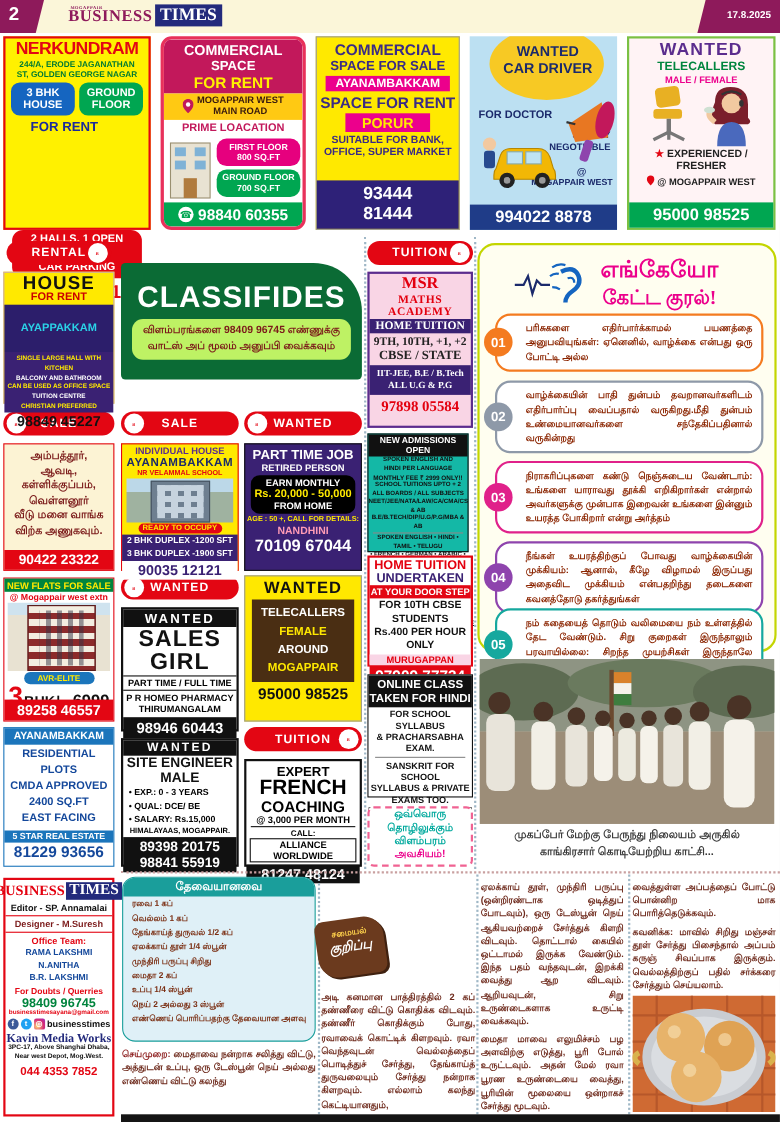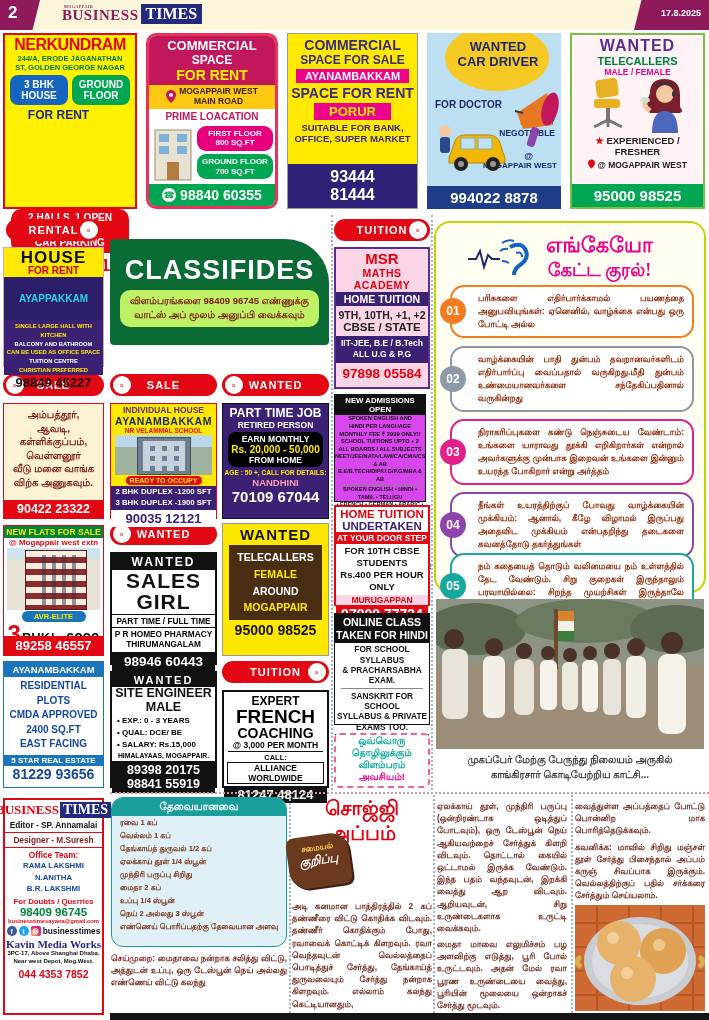--- a/index.html
+++ b/index.html
@@ -148,30 +148,30 @@
   
   .fr{left:222px;top:690px;width:107px;height:98px;}
   .fr .l1{font-size:12px;font-weight:900;margin-top:2px;}
   .fr .l2{font-size:19px;font-weight:900;line-height:.95;}
   .fr .l3{font-size:14px;font-weight:900;line-height:1;}
   .fr .l4{font-size:8.5px;font-weight:900;border-bottom:1px solid #111;padding-bottom:1px;margin:0 4px;}
   .fr .c{font-size:7.5px;font-weight:900;margin-top:1px;}
   .fr .co{font-size:8.5px;font-weight:900;border:1px solid #111;margin:0 3px;}
   .fr .ph{background:#111;font-size:13px;padding:1px 0;margin-top:2px;}
   
-  .msr{left:334px;top:247px;width:96px;height:142px;background:#F9D5E5;border:2px solid #5B2D8E;box-sizing:border-box;}
+  .msr{left:334px;top:247px;width:96px;height:142px;background:#F9D5E5;border:2px solid #5B2D8E;box-sizing:border-box;font-family:Liberation Serif, serif;}
   .msr .t1{color:#E3000F;font-size:15px;font-weight:900;margin-top:1px;}
   .msr .t2{color:#E3000F;font-size:10.5px;font-weight:900;letter-spacing:.5px;}
   .msr .t3{background:#3A2173;color:#fff;font-size:10.5px;font-weight:900;padding:1px 0;margin-top:1px;}
   .msr .c1{color:#222;font-size:10.5px;font-weight:900;margin-top:3px;}
   .msr .c2{color:#222;font-size:11.5px;font-weight:900;}
   .msr .ii{background:#3A2173;color:#fff;font-size:8.5px;font-weight:900;line-height:1.35;padding:2px 0;margin-top:3px;}
   .msr .ph{color:#E3000F;font-size:13.5px;font-weight:900;margin-top:3px;}
   
-  .adm{left:334px;top:394px;width:92px;height:108px;background:#d946ef;border:1px solid #111;box-sizing:border-box;}
+  .adm{left:334px;top:394px;width:92px;height:108px;background:#14b8a6;border:1px solid #111;box-sizing:border-box;}
   .adm .h{background:#111;color:#fff;font-size:7.8px;font-weight:900;padding:1px 0;}
   .adm .l{font-size:5.6px;font-weight:900;line-height:1.35;color:#111;}
   .adm .fee{font-size:5.8px;font-weight:900;color:#111;}
   .adm .sep{border-top:1px solid #888;margin:1px 4px;}
   .adm .hro{font-size:7.4px;font-weight:900;letter-spacing:.3px;}
   .adm .mg{font-size:6.6px;font-weight:900;}
   .adm .ph{font-size:10.5px;font-weight:900;color:#111;text-shadow:1px 1px 0 #aaa;background:#ddd;margin-top:1px;}
   
   .htu{left:334px;top:505px;width:96px;height:101px;background:#fff;border:2px solid #E30613;box-sizing:border-box;}
   .htu .t1{color:#E3000F;font-size:11.5px;font-weight:900;margin-top:1px;}
@@ -744,21 +744,20 @@
     <div class="it">வெல்லம்  1 கப்</div>
     <div class="it">தேங்காய்த் துருவல்  1/2 கப்</div>
     <div class="it">ஏலக்காய் தூள்  1/4 ஸ்பூன்</div>
     <div class="it">முந்திரி பருப்பு  சிறிது</div>
     <div class="it">மைதா  2 கப்</div>
     <div class="it">உப்பு  1/4 ஸ்பூன்</div>
     <div class="it">நெய்  2 அல்லது 3 ஸ்பூன்</div>
     <div class="it">எண்ணெய்  பொரிப்பதற்கு தேவையான அளவு</div>
   </div>
 
-  <div class="abs rtitle ctr">சொஜ்ஜி அப்பம்</div>
   <div class="abs badge ctr">
     <div class="b1">சமையல்</div>
     <div class="b2">குறிப்பு</div>
   </div>
 
   <div class="abs rbody" style="left:111px;top:952px;width:176px;">
     <span class="rlabel">செய்முறை:</span> <span>மைதாவை நன்றாக சலித்து விட்டு, அத்துடன் உப்பு, ஒரு டேஸ்பூன் நெய் அல்லது எண்ணெய் விட்டு கலந்து</span>
   </div>
   <div class="abs rbody" style="left:292px;top:900px;width:140px;height:113px;overflow:hidden;"><span>அடி கனமான பாத்திரத்தில் 2 கப் தண்ணீரை விட்டு கொதிக்க விடவும். தண்ணீர் கொதிக்கும் போது, ரவாவைக் கொட்டிக் கிளறவும். ரவா வெந்தவுடன் வெல்லத்தைப் பொடித்துச் சேர்த்து, தேங்காய்த் துருவலையும் சேர்த்து நன்றாக கிளறவும். எல்லாம் கலந்து கெட்டியானதும்,</span></div>
   <div class="abs rbody" style="left:437px;top:800px;width:130px;height:213px;overflow:hidden;">

